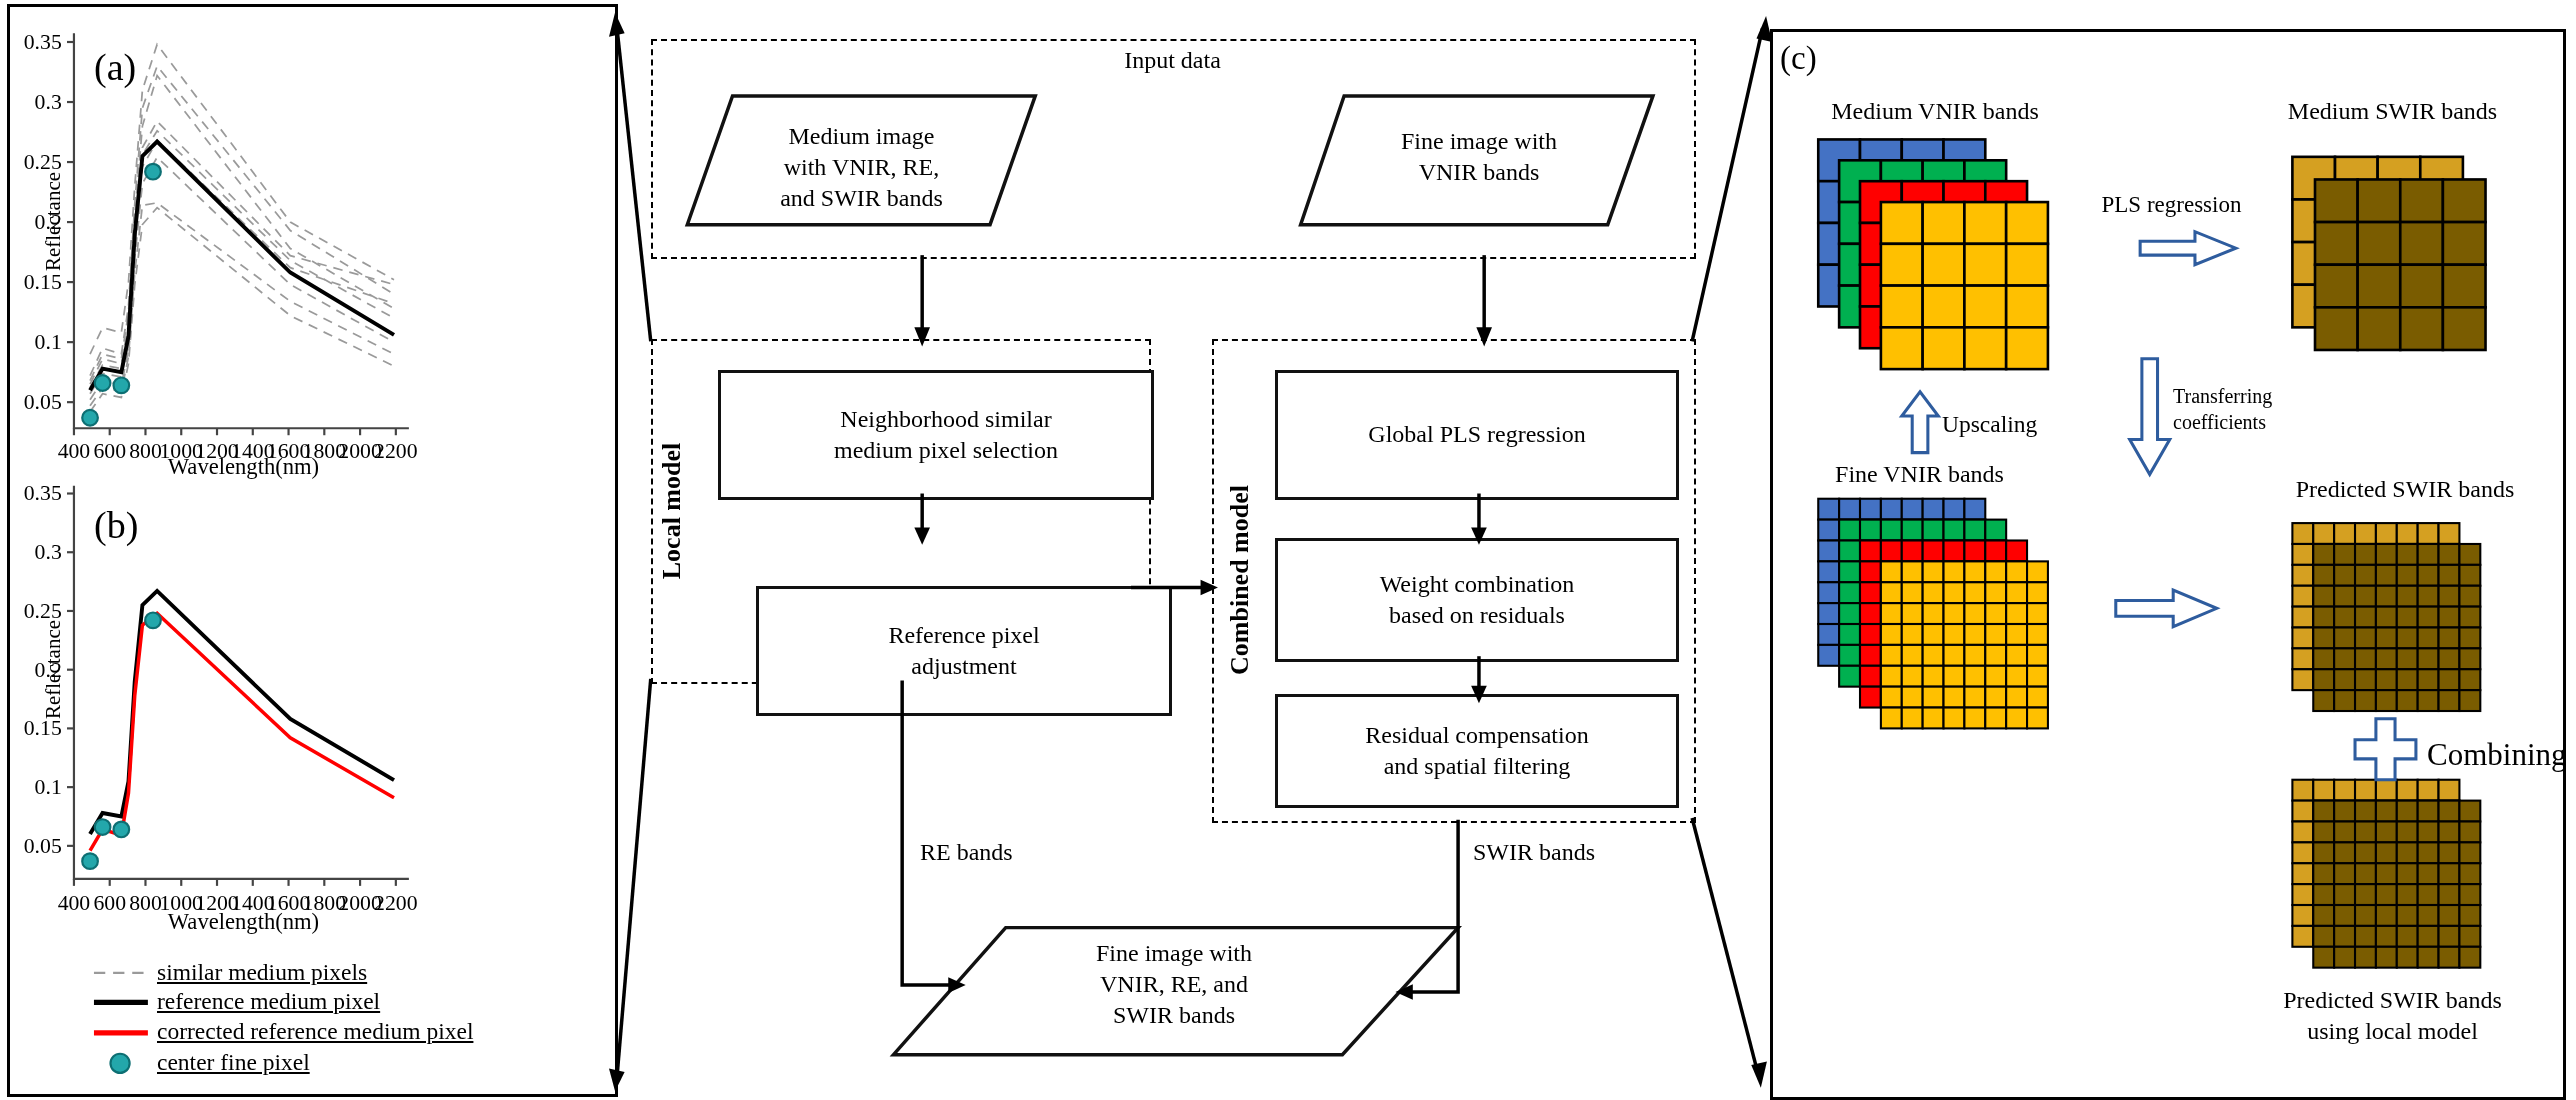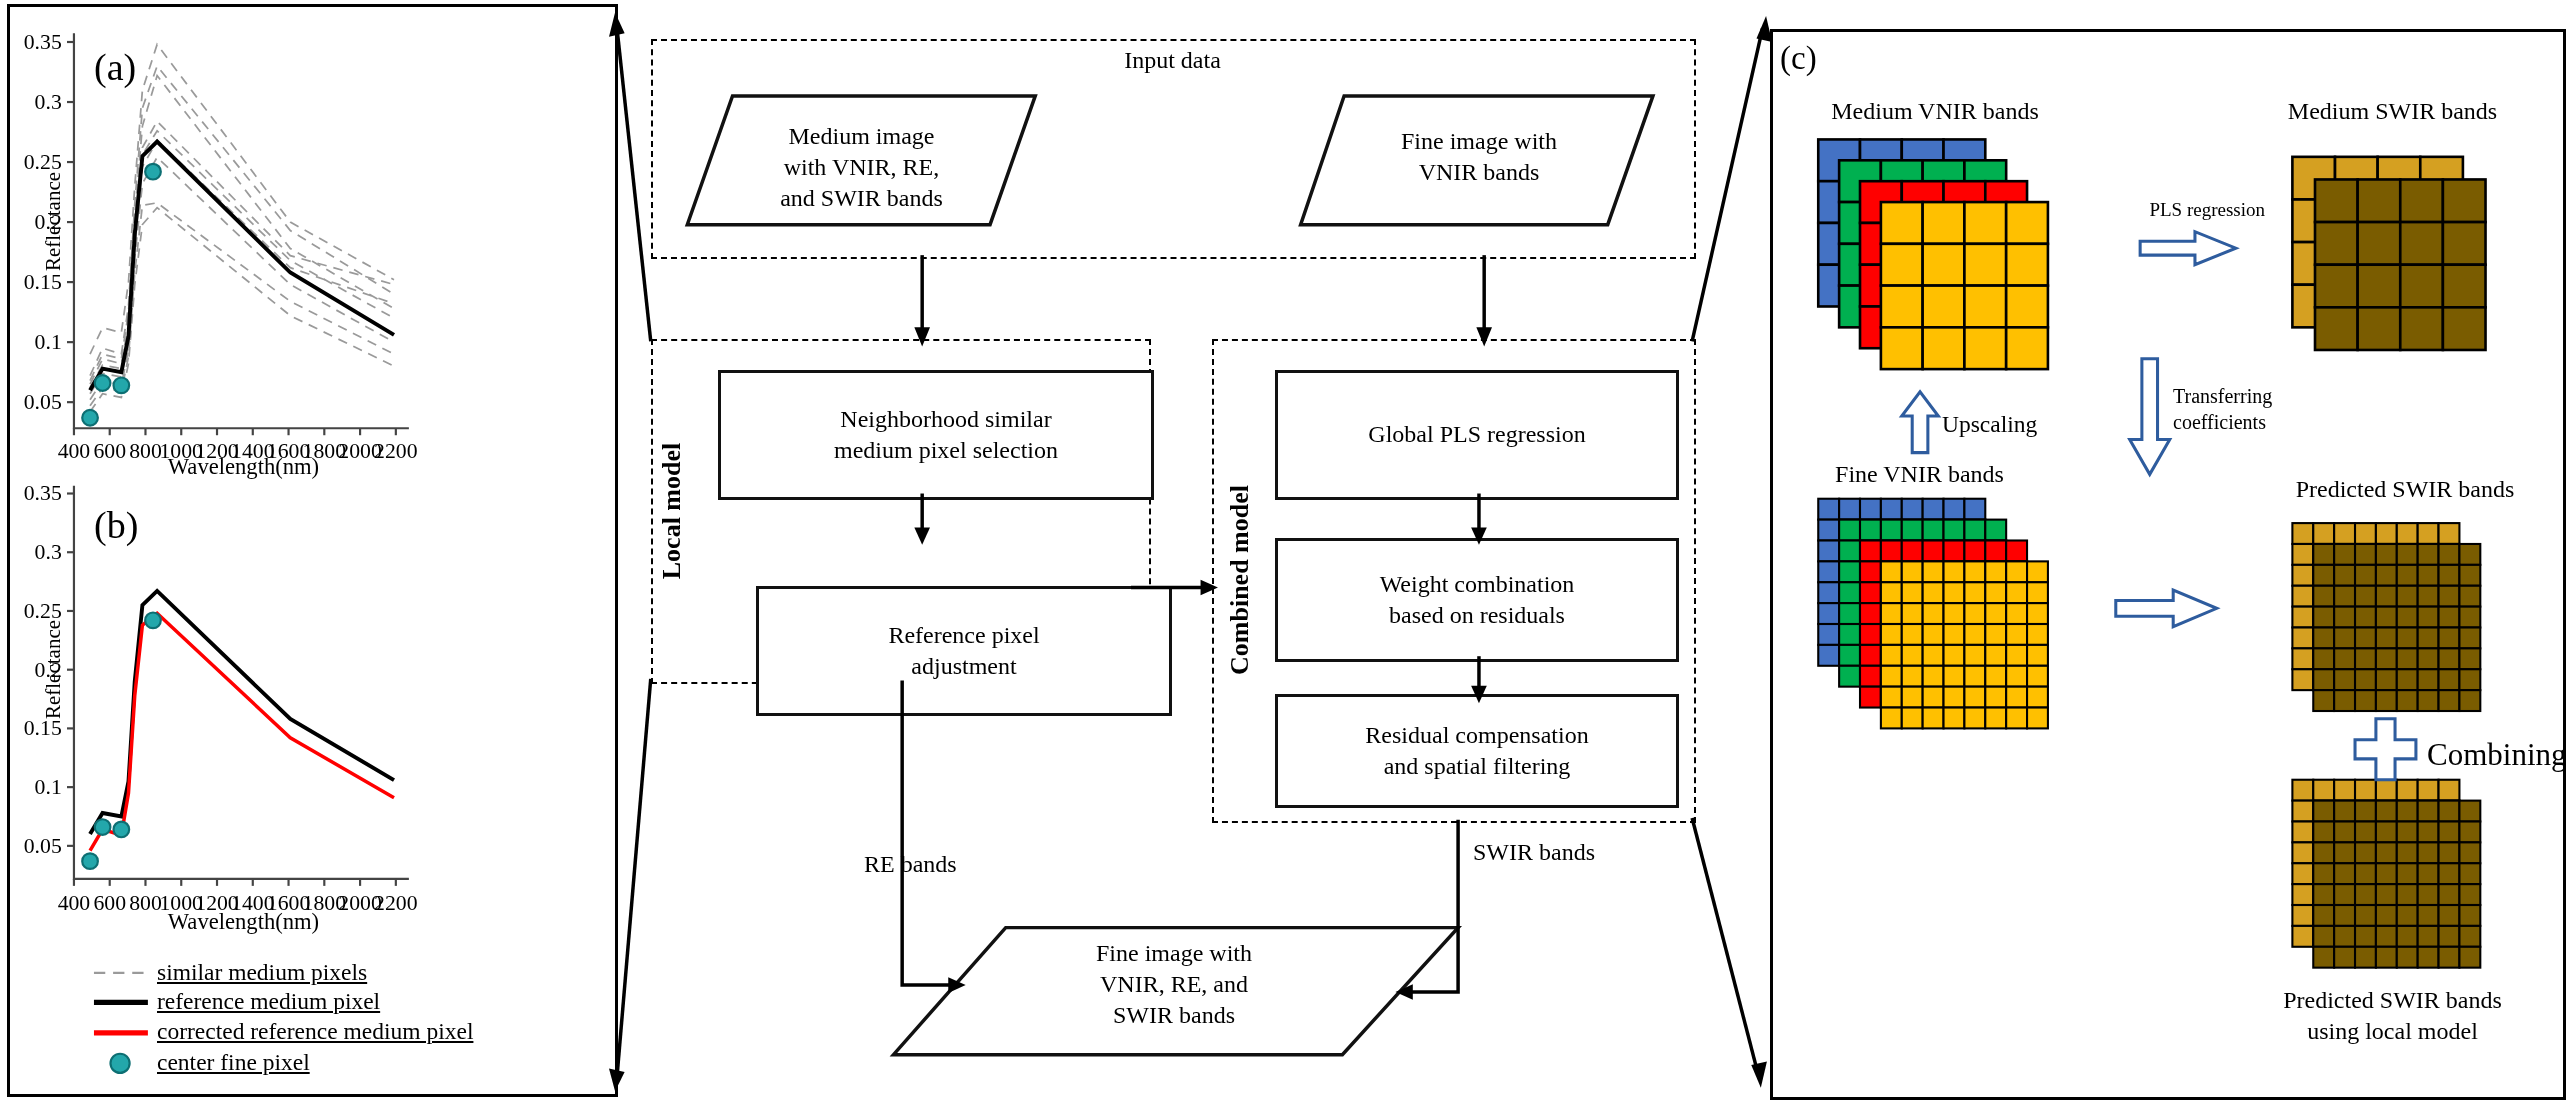--- a/index.html
+++ b/index.html
@@ -859,31 +859,31 @@
   <div class="lbl toplayer" style="left:1344px;top:126px;width:270px;">
     <div>Fine image with</div>
     <div>VNIR bands</div>
   </div>
   <div class="vlabel toplayer" style="left:585px;top:496px;width:174px;height:30px;">
     <span>Local model</span>
     </div>
   <div class="vlabel toplayer" style="left:1133px;top:565px;width:213px;height:30px;">
     <span>Combined model</span>
     </div>
-  <div class="lbl lbl-left toplayer" style="left:864px;top:837px;width:174px;margin-top:12px;">RE bands</div>
+  <div class="lbl lbl-left toplayer" style="left:920px;top:837px;width:174px;">RE bands</div>
   <div class="lbl lbl-left toplayer" style="left:1473px;top:837px;width:191px;">SWIR bands</div>
   <div class="lbl toplayer" style="left:1035px;top:938px;width:278px;">
     <div>Fine image with</div>
     <div>VNIR, RE, and</div>
     <div>SWIR bands</div>
   </div>
 
   <div class="lbl toplayer" style="left:1811px;top:96px;width:248px;">Medium VNIR bands</div>
   <div class="lbl toplayer" style="left:2262px;top:96px;width:261px;">Medium SWIR bands</div>
-  <div class="lbl toplayer" style="left:2078px;top:198px;width:187px;font-size:19px;text-align:right;">PLS regression</div>
+  <div class="lbl toplayer" style="left:2078px;top:190px;width:187px;font-size:23px;">PLS regression</div>
   <div class="lbl lbl-left toplayer" style="left:1942px;top:409px;width:139px;font-size:23.5px;">Upscaling</div>
   <div class="lbl lbl-left toplayer" style="left:2173px;top:383px;width:174px;font-size:20px;">
     <div>Transferring</div>
     <div>coefficients</div>
   </div>
   <div class="lbl toplayer" style="left:1811px;top:459px;width:217px;">Fine VNIR bands</div>
   <div class="lbl toplayer" style="left:2266px;top:474px;width:278px;">Predicted SWIR bands</div>
   <div class="lbl lbl-left toplayer" style="left:2427px;top:735px;width:148px;font-size:31px;">Combining</div>
   <div class="lbl toplayer" style="left:2236px;top:985px;width:313px;">
     <div>Predicted SWIR bands</div>

